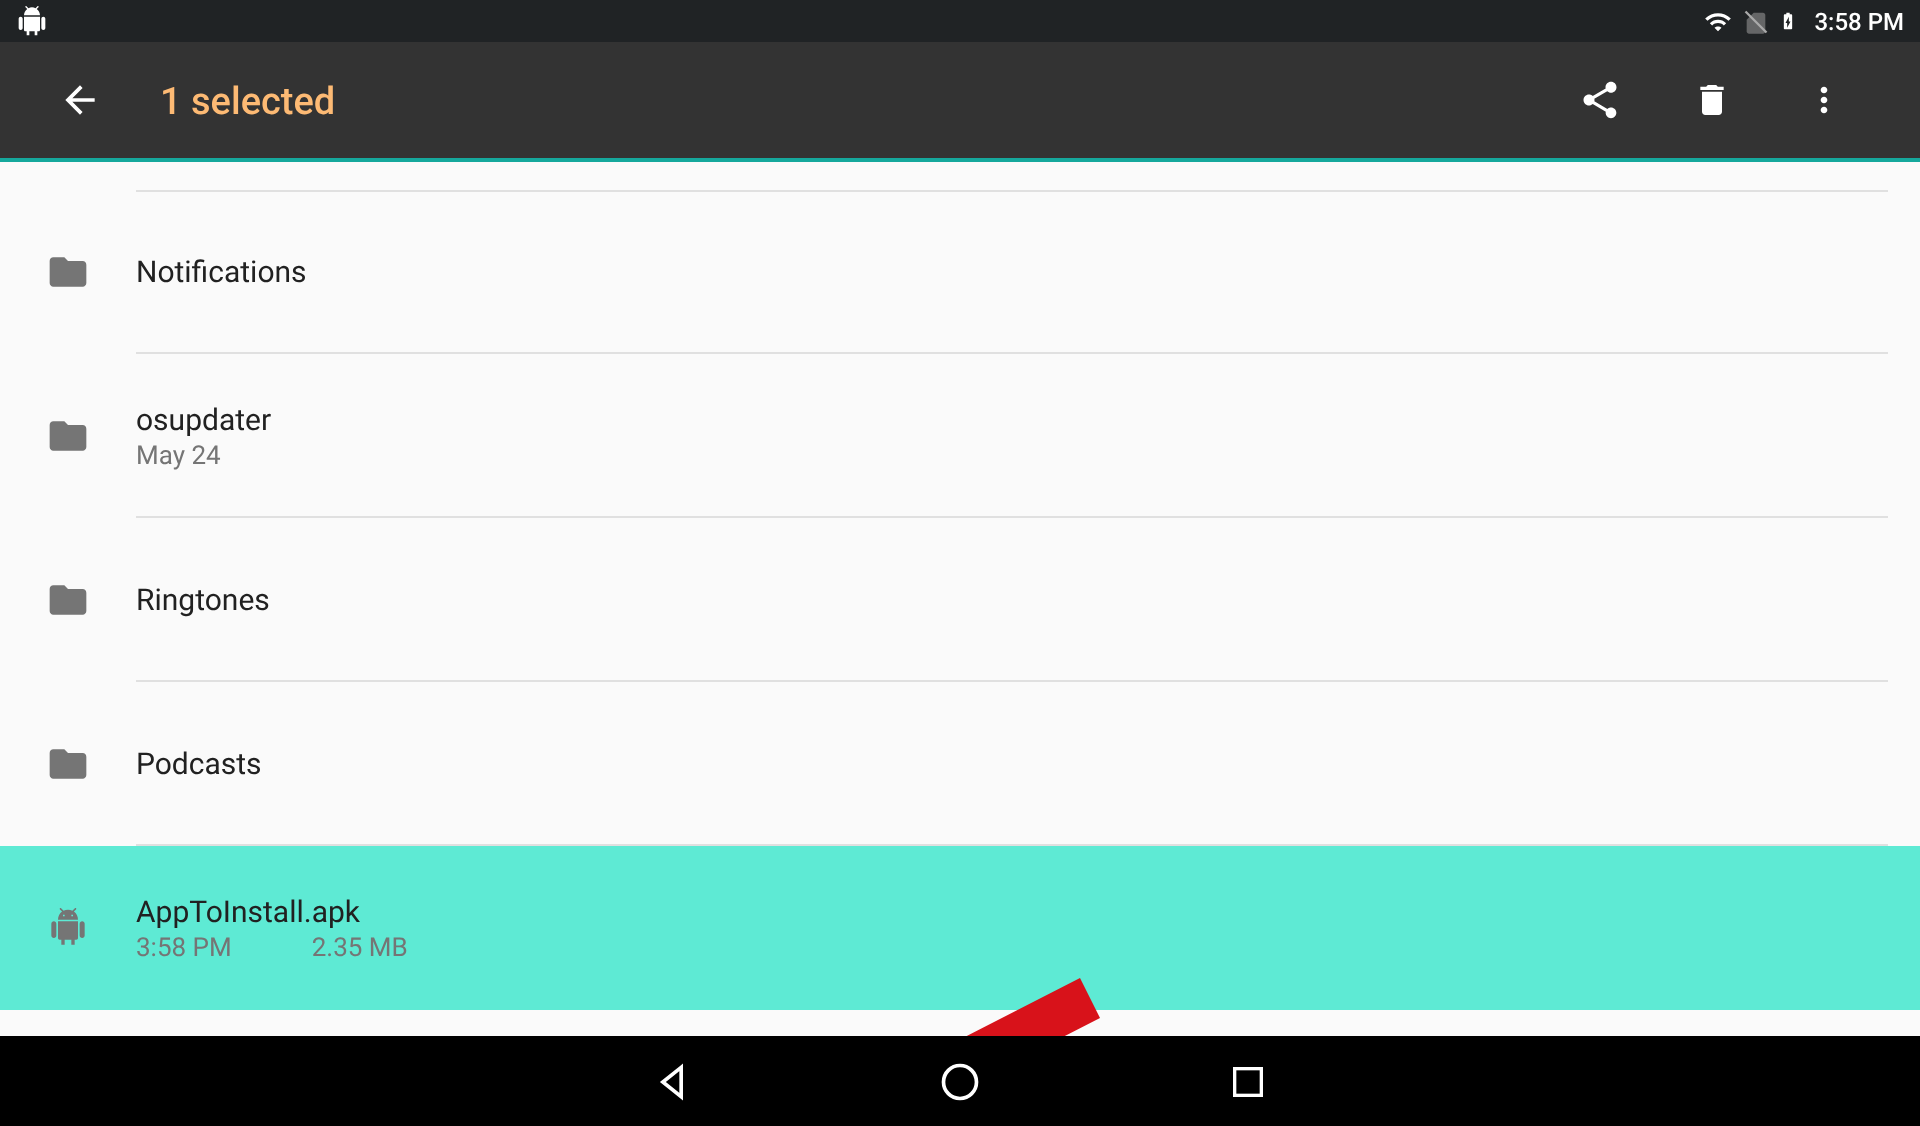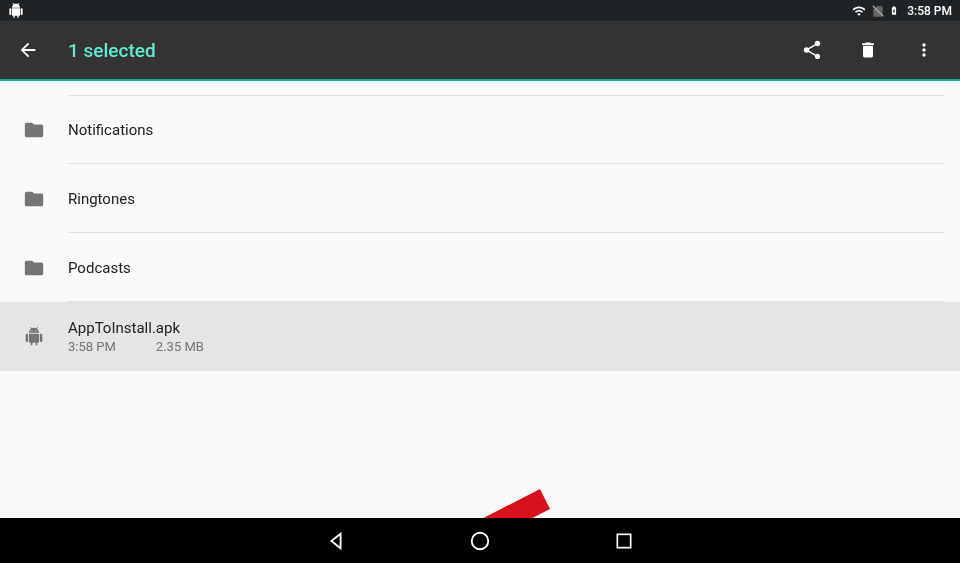--- a/index.html
+++ b/index.html
@@ -5,35 +5,35 @@
   * { box-sizing: border-box; margin: 0; padding: 0; }
   html, body { width: 960px; height: 563px; font-family: Roboto, "Helvetica Neue", Arial, sans-serif; background: #fafafa; overflow: hidden; }
   
   
   .status-bar { height: 21px; background: #202325; display: flex; align-items: center; padding: 0 8px; color: #fff; font-size: 12px; }
   .status-left { display: flex; align-items: center; }
   .status-right { margin-left: auto; display: flex; align-items: center; gap: 4px; }
   .status-right .clock { font-weight: 500; margin-left: 4px; }
   
   
-  .action-bar { height: 60px; background: #333333; display: flex; align-items: center; padding: 0 16px; color: #5eead4; border-bottom: 2px solid #15a89c; }
+  .action-bar { height: 60px; background: #333333; display: flex; align-items: center; padding: 0 28px; color: #fdba74; border-bottom: 2px solid #15a89c; }
   .action-title { font-size: 19px; font-weight: 500; margin-left: 28px; }
   .action-icons { margin-left: auto; display: flex; align-items: center; gap: 32px; padding-right: 8px; }
   .icon-btn { width: 24px; height: 24px; display: flex; align-items: center; justify-content: center; cursor: pointer; }
   
   
   .file-list { background: #fafafa; height: 437px; overflow: hidden; position: relative; }
-  .file-row { display: flex; align-items: center; height: 69px; padding: 0 16px 0 16px; cursor: pointer; position: relative; }
+  .file-row { display: flex; align-items: center; height: 82px; padding: 0 16px 0 16px; cursor: pointer; position: relative; }
   .file-row .divider { position: absolute; left: 68px; right: 16px; bottom: 0; height: 1px; background: #e0e0e0; }
   .top-divider { position: absolute; left: 68px; right: 16px; top: 14px; height: 1px; background: #e0e0e0; }
   .file-icon { width: 36px; display: flex; justify-content: center; align-items: center; color: #757575; }
   .file-text { margin-left: 16px; display: flex; flex-direction: column; justify-content: center; }
   .file-name { font-size: 15px; color: #212121; }
   .file-meta { font-size: 13px; color: #757575; margin-top: 2px; display: flex; gap: 40px; }
-  .file-row.selected { background: #e5e5e5; }
+  .file-row.selected { background: #5eead4; }
   
   
   .list-top-spacer { height: 14px; position: relative; }
   
   
   .nav-bar { position: absolute; bottom: 0; left: 0; right: 0; height: 45px; background: #000; display: flex; align-items: center; justify-content: center; gap: 120px; }
   .nav-btn { width: 24px; height: 24px; display: flex; align-items: center; justify-content: center; cursor: pointer; }
   
   
   .red-arrow { position: absolute; left: 370px; top: 400px; pointer-events: none; z-index: 50; }
@@ -108,20 +108,34 @@
       <svg width="22" height="22" viewBox="0 0 24 24" fill="#757575">
           <path d="M10 4H4c-1.1 0-2 .9-2 2v12c0 1.1.9 2 2 2h16c1.1 0 2-.9 2-2V8c0-1.1-.9-2-2-2h-8l-2-2z"></path>
         </svg>
     </div>
     <div class="file-text">
       <div class="file-name">Notifications</div>
     </div>
     <div class="divider"></div>
   </div>
 
+  <div class="file-row">
+    <div class="file-icon">
+      <svg width="22" height="22" viewBox="0 0 24 24" fill="#757575">
+          <path d="M10 4H4c-1.1 0-2 .9-2 2v12c0 1.1.9 2 2 2h16c1.1 0 2-.9 2-2V8c0-1.1-.9-2-2-2h-8l-2-2z"></path>
+        </svg>
+    </div>
+    <div class="file-text">
+      <div class="file-name">osupdater</div>
+      <div class="file-meta">
+          <span>May 24</span>
+        </div>
+    </div>
+    <div class="divider"></div>
+  </div>
 
 
   <div class="file-row">
     <div class="file-icon">
       <svg width="22" height="22" viewBox="0 0 24 24" fill="#757575">
           <path d="M10 4H4c-1.1 0-2 .9-2 2v12c0 1.1.9 2 2 2h16c1.1 0 2-.9 2-2V8c0-1.1-.9-2-2-2h-8l-2-2z"></path>
         </svg>
     </div>
     <div class="file-text">
       <div class="file-name">Ringtones</div>

